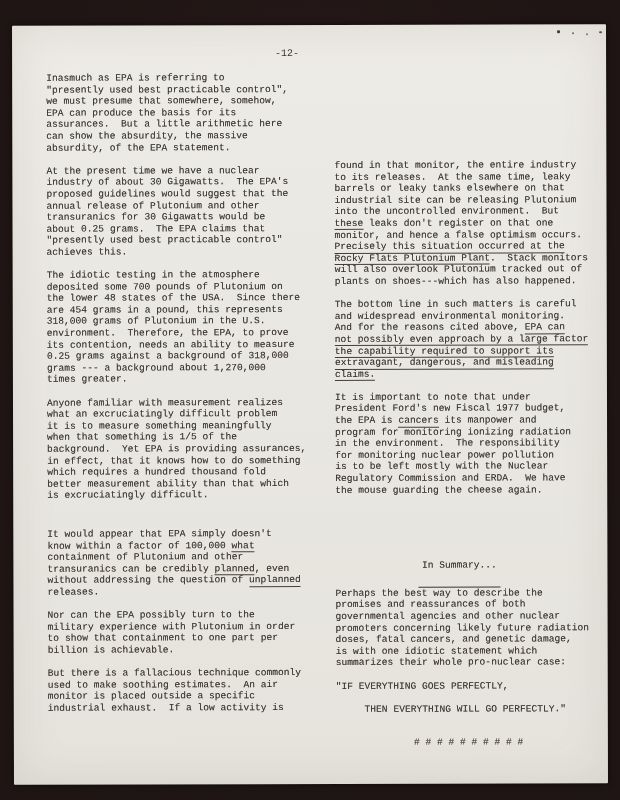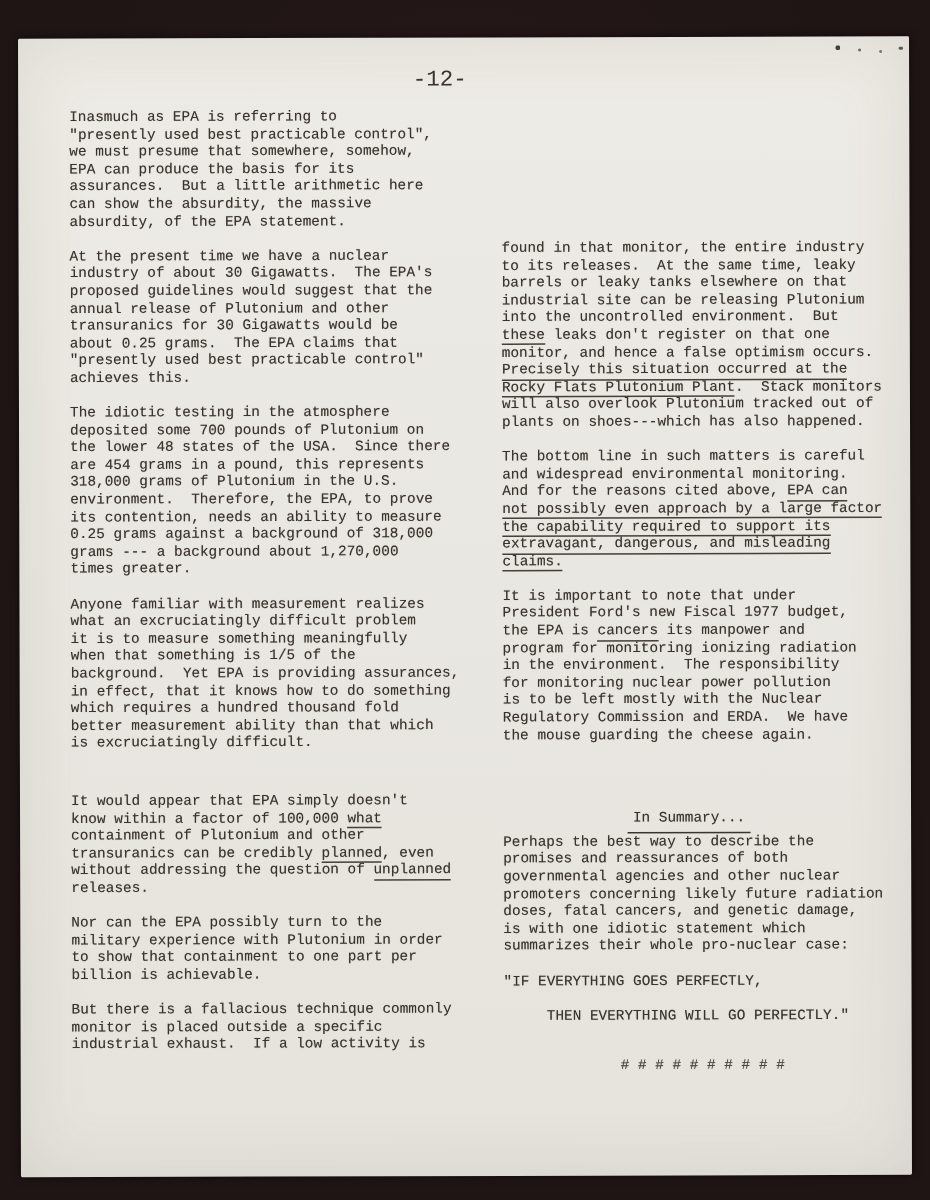--- a/index.html
+++ b/index.html
@@ -19,21 +19,21 @@
   .paper{
     position:absolute;
     left:13px;top:25px;width:594px;height:759px;
     background:linear-gradient(180deg,#edebe5 0%,#e9e7e1 45%,#e5e3dc 100%);
     box-shadow:inset 0 0 45px rgba(120,108,90,0.14), 0 0 6px rgba(0,0,0,0.6);
     transform:rotate(-0.15deg);
     border-radius:1px;
   }
   .pageno{
     position:absolute;left:263px;top:23px;
-    font-size:15px;line-height:11.6px;
+    font-size:10px;line-height:11.6px;
     color:#39332d;white-space:pre;
   }
   .col{
     position:absolute;
     font-size:9.6px;line-height:11.6px;
     color:#39332d;
     text-shadow:0 0 0.5px rgba(57,51,45,0.45);
   }
   .col-left{left:34px;top:47px;width:292px;}
   .col-right{left:322px;top:135px;width:280px;}
@@ -43,22 +43,23 @@
   .line{white-space:pre;height:11.6px;}
   .u{border-bottom:1px solid #453f38;padding-bottom:0.5px;}
   .block-heading{
     margin-top:44px;
     text-align:center;
     transform:translateX(-16px);
   }
   .heading-text{
     display:inline-block;
     border-bottom:1.7px solid #3b352f;
-    padding:0 4px 3px 4px;
+    padding:0 4px 15px 4px;
     white-space:pre;
+    margin-top:20px;
   }
   .block-heading + .para{}
   .quote{margin-top:13px;}
   .quote .line + .line{margin-top:11.6px;}
   .marks{
     margin-top:22px;
     padding-left:78px;
     white-space:pre;
     color:#4a443d;
   }
@@ -130,20 +131,21 @@
           <div class="line"><span>releases.</span></div>
         </div>
         <div class="para">
           <div class="line"><span>Nor can the EPA possibly turn to the</span></div>
           <div class="line"><span>military experience with Plutonium in order</span></div>
           <div class="line"><span>to show that containment to one part per</span></div>
           <div class="line"><span>billion is achievable.</span></div>
         </div>
         <div class="para">
           <div class="line"><span>But there is a fallacious technique commonly</span></div>
+          <div class="line"><span>used to make soothing estimates.  An air</span></div>
           <div class="line"><span>monitor is placed outside a specific</span></div>
           <div class="line"><span>industrial exhaust.  If a low activity is</span></div>
         </div>
       </div>
     <div class="col col-right" id="col-right">
         <div class="para">
           <div class="line"><span>found in that monitor, the entire industry</span></div>
           <div class="line"><span>to its releases.  At the same time, leaky</span></div>
           <div class="line"><span>barrels or leaky tanks elsewhere on that</span></div>
           <div class="line"><span>industrial site can be releasing Plutonium</span></div>

